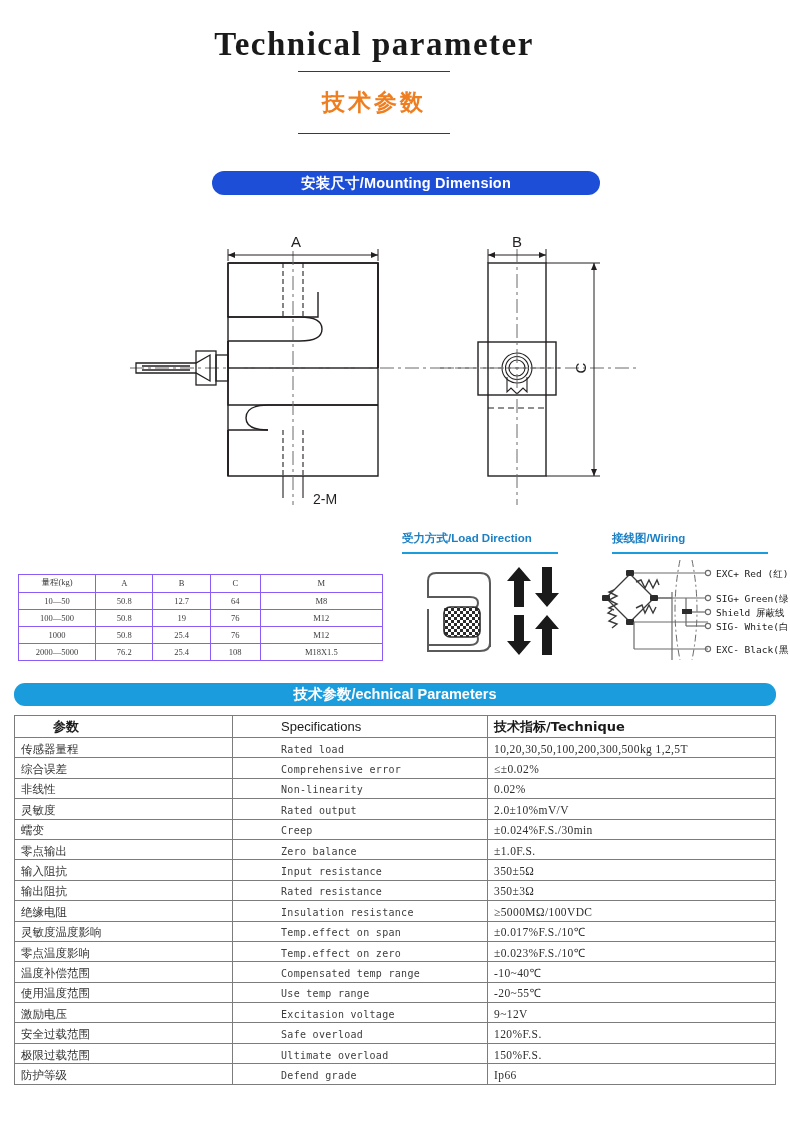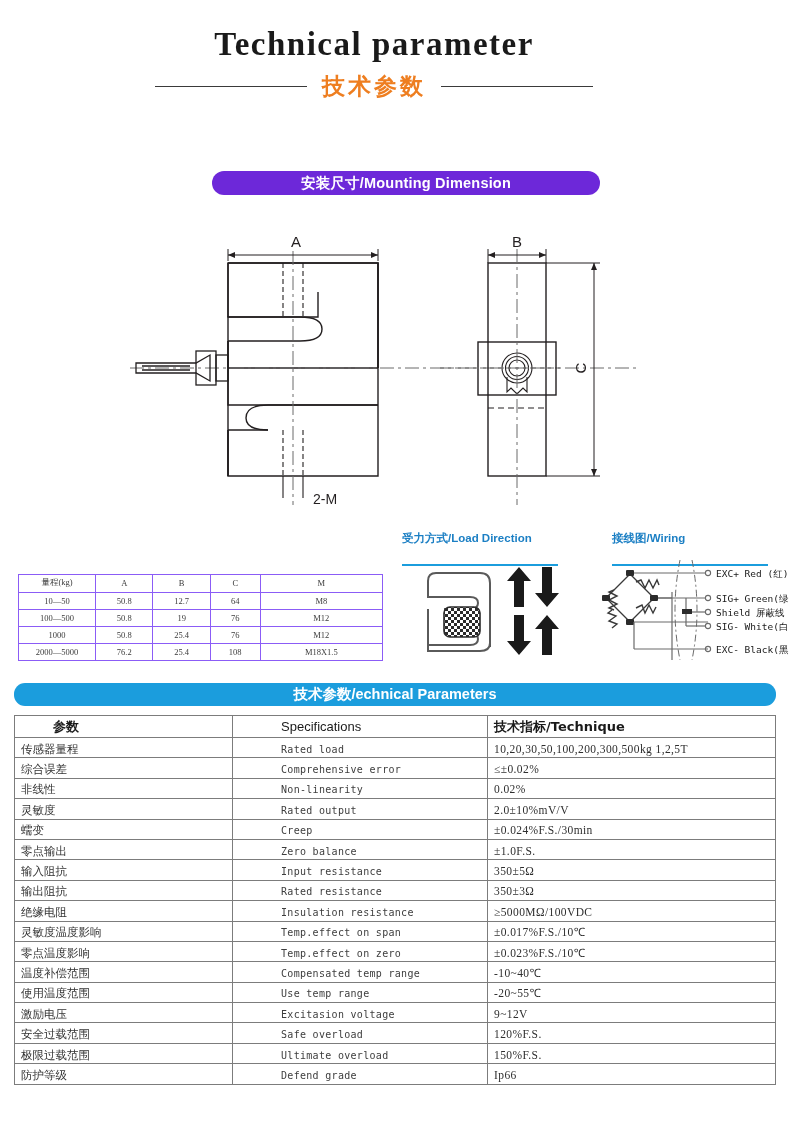--- a/index.html
+++ b/index.html
@@ -30,41 +30,42 @@
     letter-spacing: 1.5px;
     color: #1a1a1a;
     line-height: 1.25;
   }
   .subtitle-row {
     display: flex;
     align-items: center;
     justify-content: center;
     margin-top: 6px;
     gap: 15px;
+    flex-direction: column;
   }
   .rule {
     height: 1px;
     background: #3a3a3a;
     width: 152px;
   }
   .title-cn {
     font-family: "DejaVu Sans", sans-serif;
     font-size: 23px;
     font-weight: 700;
     color: #ee7e20;
     letter-spacing: 3px;
     white-space: nowrap;
   }
 
   
   .banner-pill {
     position: absolute;
     left: 212px; top: 171px;
     width: 388px; height: 24px;
-    background: #6d28d9;
+    background: #1d4ed8;
     border-radius: 12px;
     color: #fff;
     font-size: 14.5px;
     font-weight: 700;
     display: flex;
     align-items: center;
     justify-content: center;
     letter-spacing: .2px;
   }
 
@@ -75,21 +76,21 @@
     width: 790px; height: 310px;
   }
   .drawing svg { display: block; }
 
   
   .sec-head {
     position: absolute;
     font-size: 11.5px;
     font-weight: 700;
     color: #1b7fc4;
-    padding-bottom: 20px;
+    padding-bottom: 8px;
   }
   .sec-head .ul {
     position: absolute;
     left: 0; bottom: 0;
     height: 2px;
     background: #1b9ddd;
   }
   #sec-load { left: 402px; top: 531px; width: 156px; }
   #sec-load .ul { width: 156px; }
   #sec-wire { left: 612px; top: 531px; width: 156px; }

